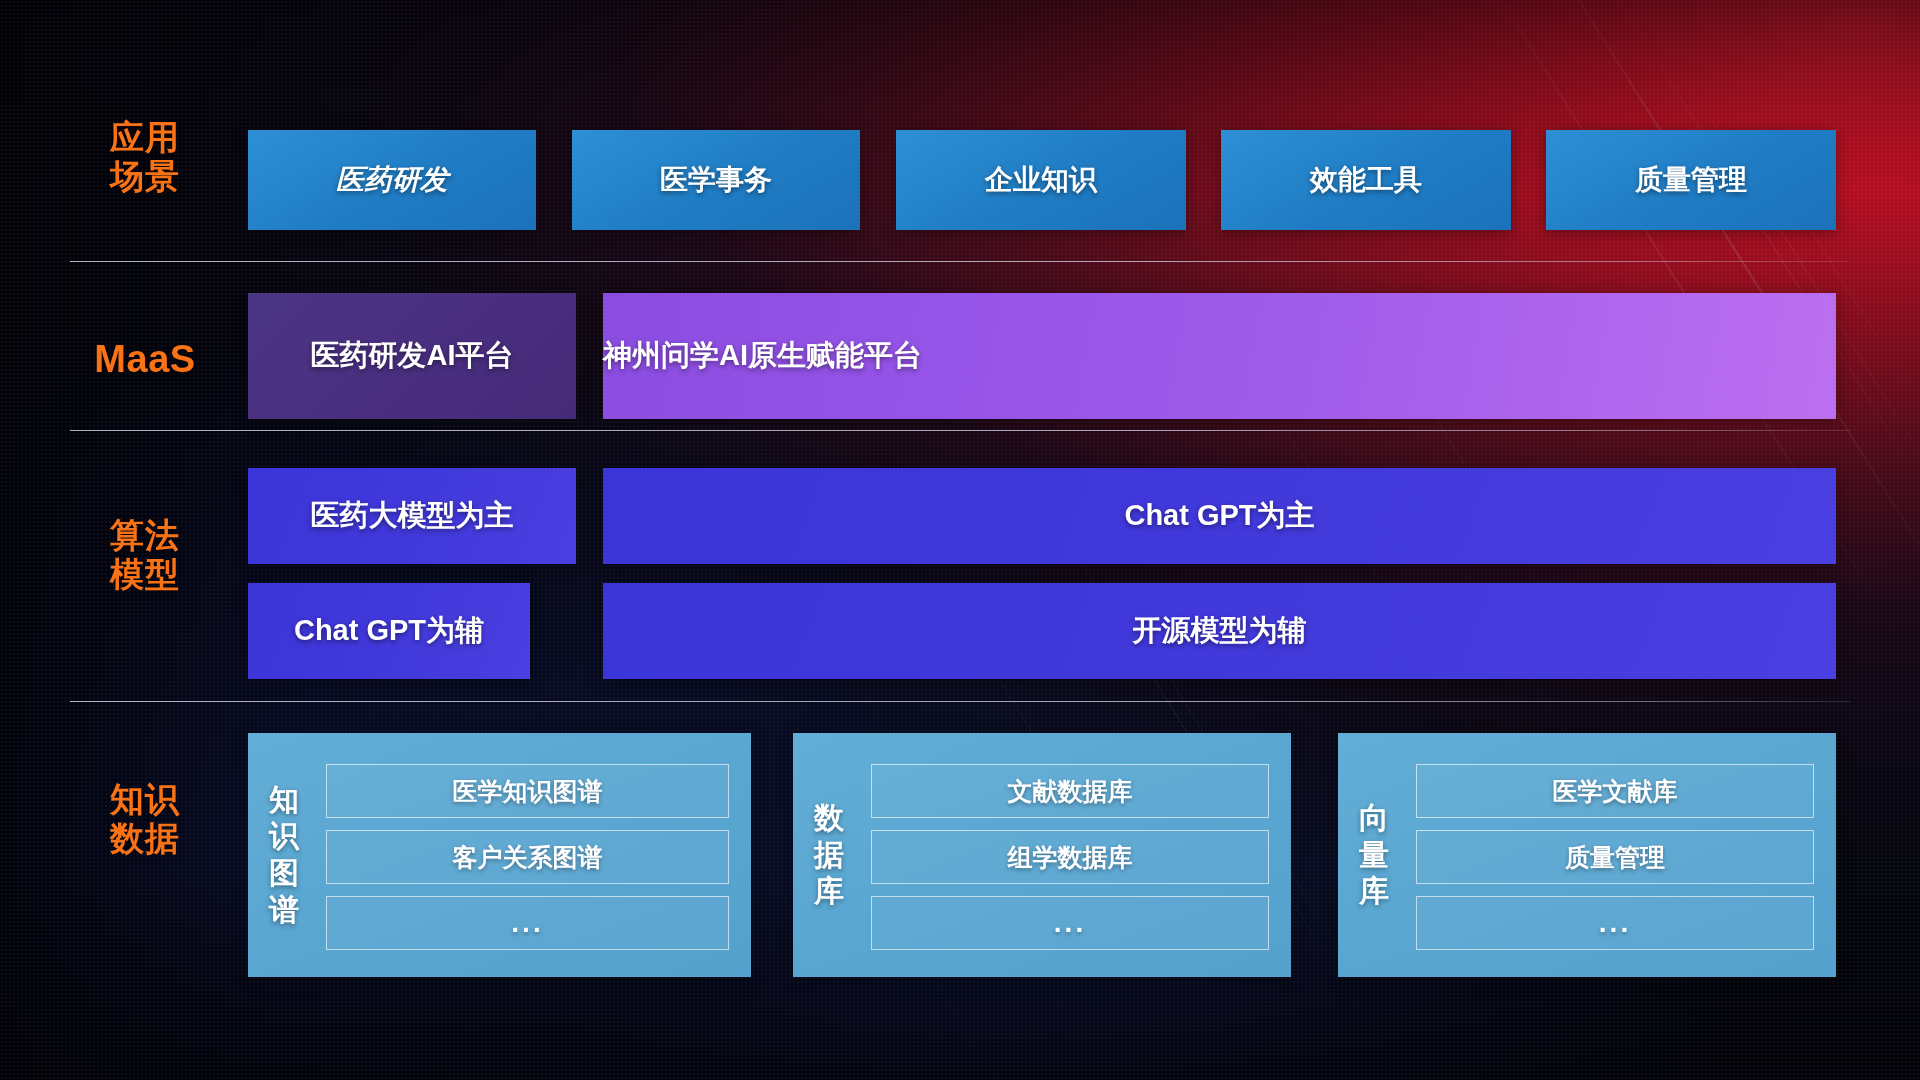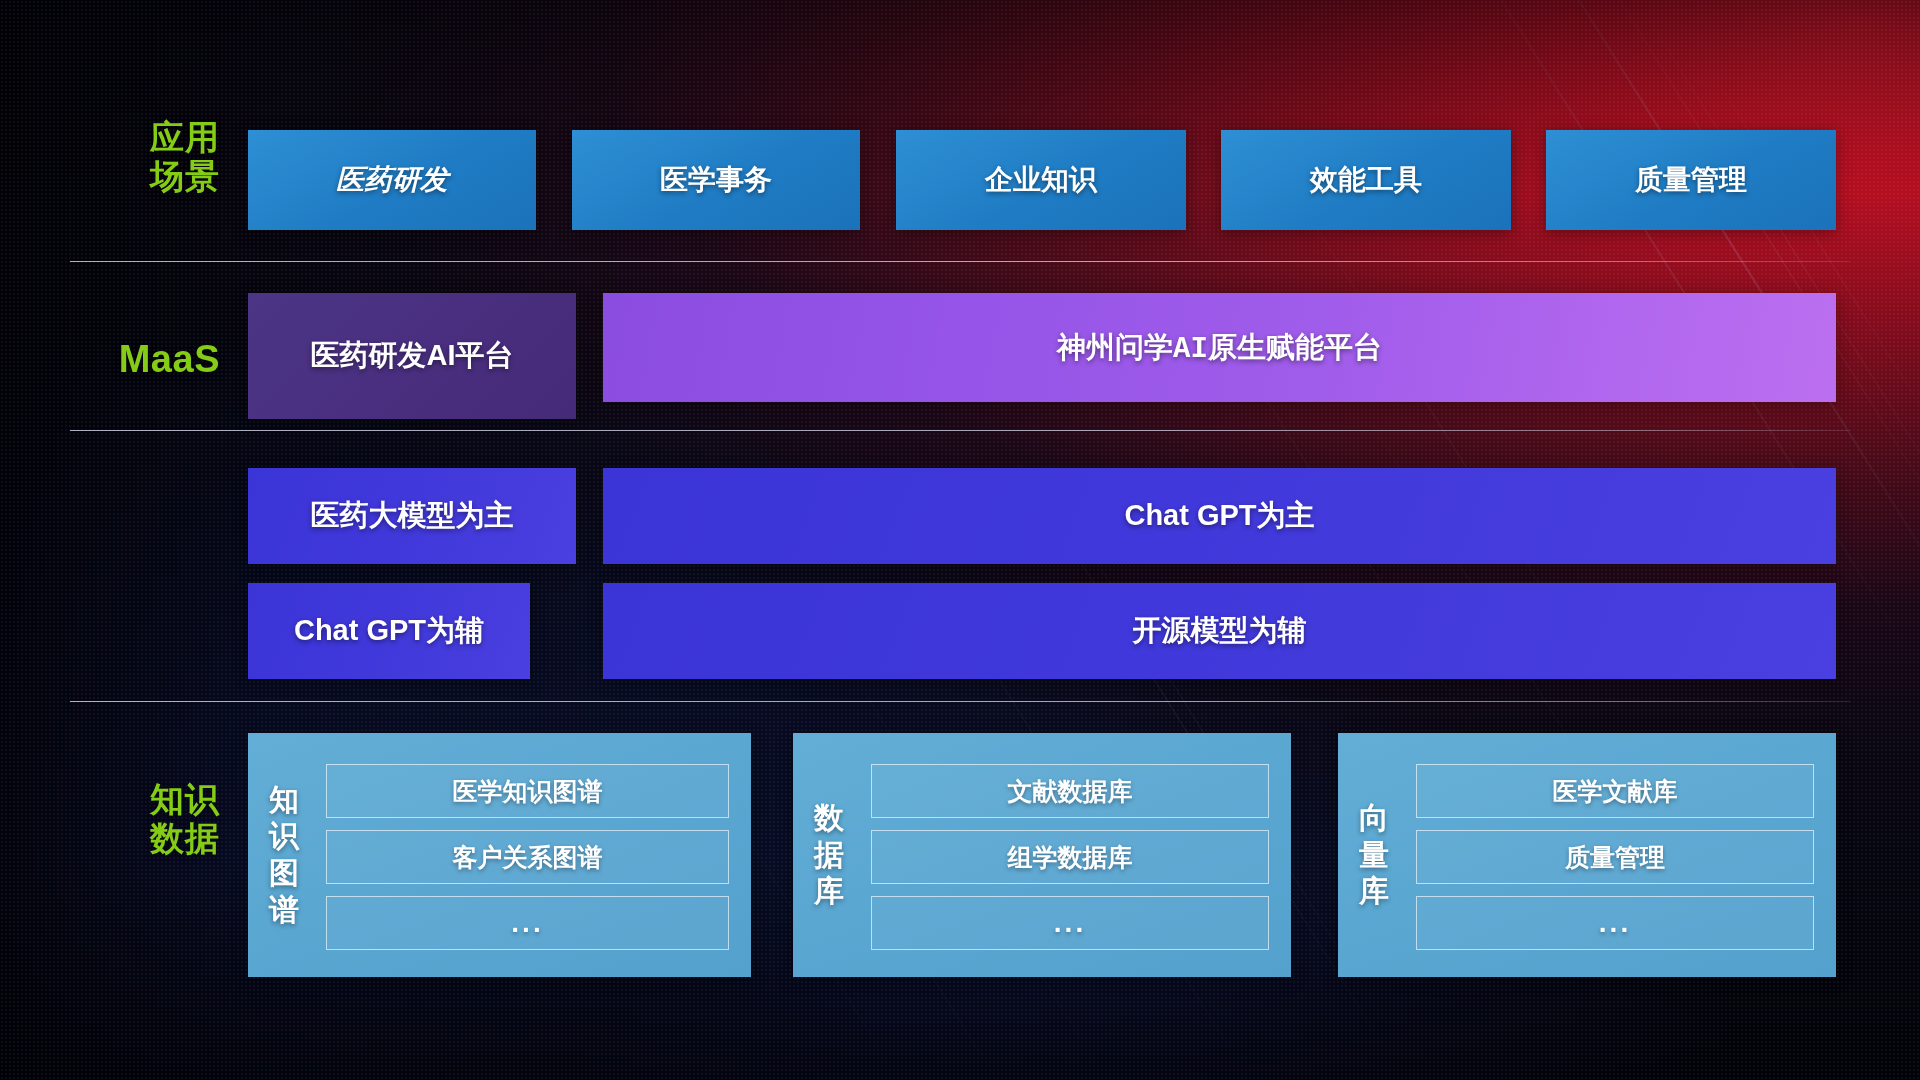--- a/index.html
+++ b/index.html
@@ -28,22 +28,22 @@
   .streaks{position:absolute;inset:0;overflow:hidden;opacity:.55;}
   .streaks i{position:absolute;display:block;
     background:linear-gradient(to right, rgba(255,255,255,0) 0%, rgba(190,215,255,.55) 45%, rgba(255,255,255,0) 100%);
     transform-origin:0 0;}
   .dots{position:absolute;inset:0;opacity:.1;
     background-image:radial-gradient(rgba(255,255,255,.5) 1px, transparent 1px);
     background-size:4px 4px;}
 
   
   .rows{position:absolute;left:0;top:0;width:1920px;height:1080px;}
-  .rowlabel{position:absolute;left:70px;width:150px;text-align:right;
-    color:#84cc16;font-weight:bold;letter-spacing:1px;line-height:1.16;
+  .rowlabel{position:absolute;left:70px;width:150px;text-align:center;
+    color:#f97316;font-weight:bold;letter-spacing:1px;line-height:1.16;
     text-shadow:0 2px 6px rgba(0,0,0,.6);}
   .rowlabel.cn{font-size:34px;}
   .rowlabel.en{font-size:38px;letter-spacing:.5px;}
   .divider{position:absolute;left:70px;width:1780px;height:1px;
     background:linear-gradient(to right, rgba(205,205,225,.85) 0%, rgba(205,205,225,.78) 60%, rgba(205,205,225,.5) 88%, rgba(205,205,225,.12) 100%);}
 
   .boxtext{color:#fff;font-weight:bold;text-align:center;
     text-shadow:0 2px 5px rgba(0,0,0,.45);white-space:nowrap;}
 
   
@@ -52,24 +52,24 @@
     display:flex;align-items:center;justify-content:center;
     box-shadow:0 3px 14px rgba(0,0,0,.35);}
   .appbox span{font-size:28px;}
 
   
   .maas-left{position:absolute;height:126px;
     background:linear-gradient(135deg,#4b3585 0%,#4a2f80 50%,#452a78 100%);
     display:flex;align-items:center;justify-content:center;
     box-shadow:0 3px 14px rgba(0,0,0,.35);}
   .maas-left span{font-size:29px;}
-  .maas-right{position:absolute;height:109px;
+  .maas-right{position:absolute;height:126px;
     background:linear-gradient(100deg,#8b4ce0 0%,#9655e8 30%,#a05cea 58%,#b066ee 80%,#bb6ff0 100%);
-    display:flex;align-items:center;justify-content:center;
-    box-shadow:0 3px 16px rgba(0,0,0,.3);font-family:Liberation Mono, monospace;}
+    display:flex;align-items:center;justify-content:flex-start;
+    box-shadow:0 3px 16px rgba(0,0,0,.3);}
   .maas-right span{font-size:29px;}
 
   
   .algbox{position:absolute;height:96px;
     background:linear-gradient(110deg,#3b34d6 0%,#4038da 45%,#4a3fe0 100%);
     display:flex;align-items:center;justify-content:center;
     box-shadow:0 3px 14px rgba(0,0,0,.32);}
   .algbox span{font-size:29px;}
 
   
@@ -147,20 +147,24 @@
 
     <div class="maas-left" style="left:248px;width:328px;top:293px;">
       <span class="boxtext">医药研发AI平台</span>
     </div>
     <div class="maas-right" style="left:603px;width:1233px;top:293px;">
       <span class="boxtext">神州问学AI原生赋能平台</span>
     </div>
 
     <div class="divider" style="top:430px;"></div>
 
+    <div class="rowlabel cn" style="top:516px;">
+      <div>算法</div>
+      <div>模型</div>
+    </div>
 
     <div class="algbox" style="left:248px;width:328px;top:468px;">
       <span class="boxtext">医药大模型为主</span>
     </div>
     <div class="algbox" style="left:603px;width:1233px;top:468px;">
       <span class="boxtext">Chat GPT为主</span>
     </div>
     <div class="algbox" style="left:248px;width:282px;top:583px;">
       <span class="boxtext">Chat GPT为辅</span>
     </div>

